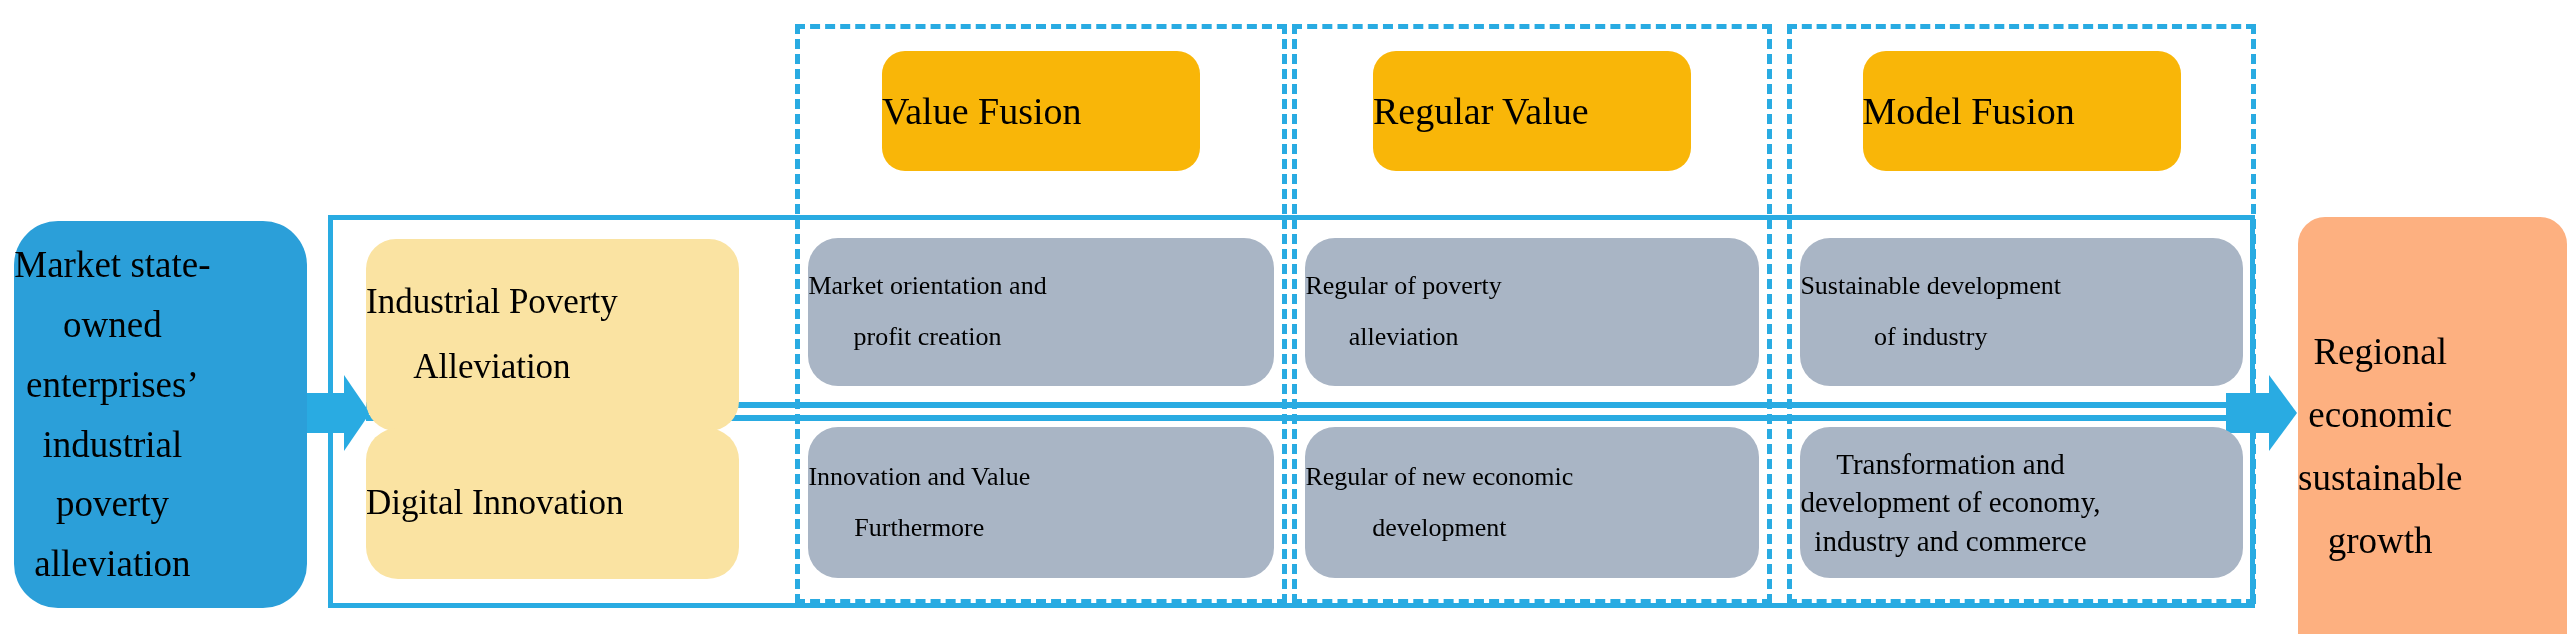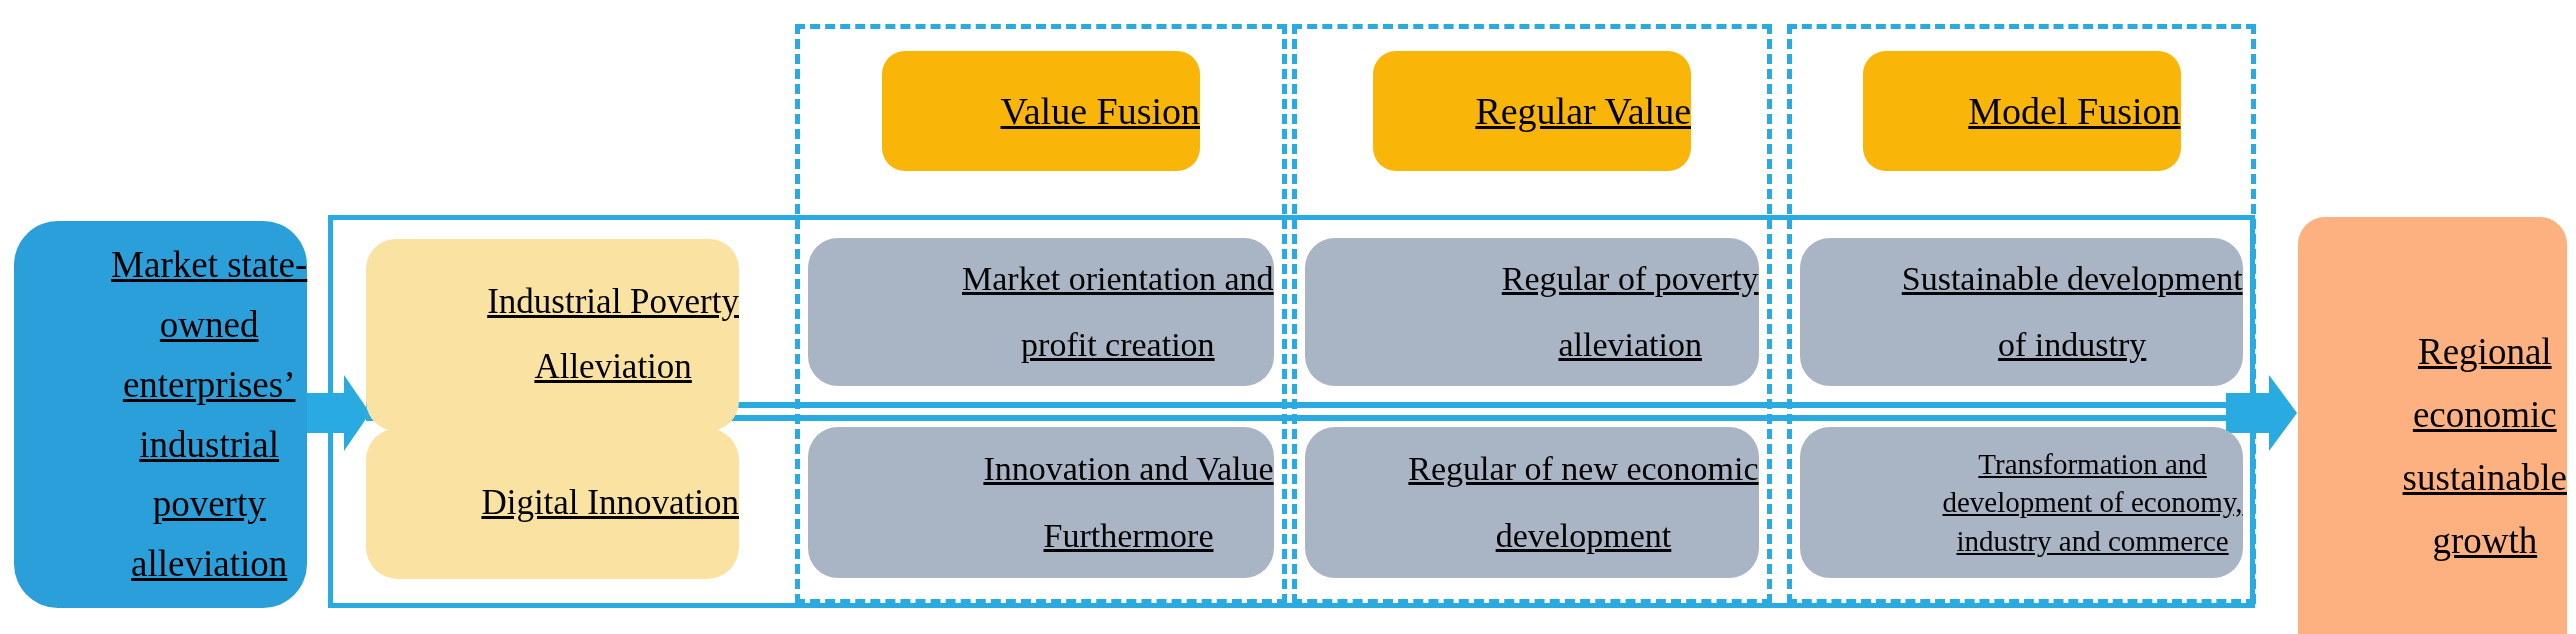--- a/index.html
+++ b/index.html
@@ -6,21 +6,21 @@
   html,body{margin:0;padding:0;background:#fff;}
   .canvas{
     position:relative;
     width:2576px;height:635px;
     background:var(--background,#fff);
     overflow:hidden;
     font-family:"Liberation Serif","DejaVu Serif",serif;
     color:#000;
   }
   .abs{position:absolute;box-sizing:border-box;}
-  .center-flex{display:flex;align-items:center;justify-content:flex-end;text-align:center;text-decoration:underline;}
+  .center-flex{display:flex;align-items:center;justify-content:flex-start;text-align:center;}
   .lines{white-space:pre-line;}
 
   
   .source-box{
     left:14.3px;top:221px;width:293px;height:387px;
     background:var(--node-blue,#2B9FD9);
     border-radius:44px;
     font-size:37px;line-height:1.62;
   }
   .target-box{
@@ -52,21 +52,21 @@
     width:318px;height:120px;
     background:var(--header-gold,#F9B608);
     border-radius:23px;
     font-size:38px;
   }
   .cell{
     position:absolute;box-sizing:border-box;
     left:8.4px;right:8.4px;
     background:var(--cell-gray,#A9B5C5);
     border-radius:30px;
-    font-size:34px;line-height:1.95;
+    font-size:26px;line-height:1.95;
   }
   .cell.row-1{top:209px;height:148px;}
   .cell.row-2{top:398px;height:151px;}
   .cell.tight{font-size:29px;line-height:1.32;}
 
   
   .driver{
     left:366px;width:373px;
     background:var(--driver-yellow,#FAE3A2);
     border-radius:30px;

